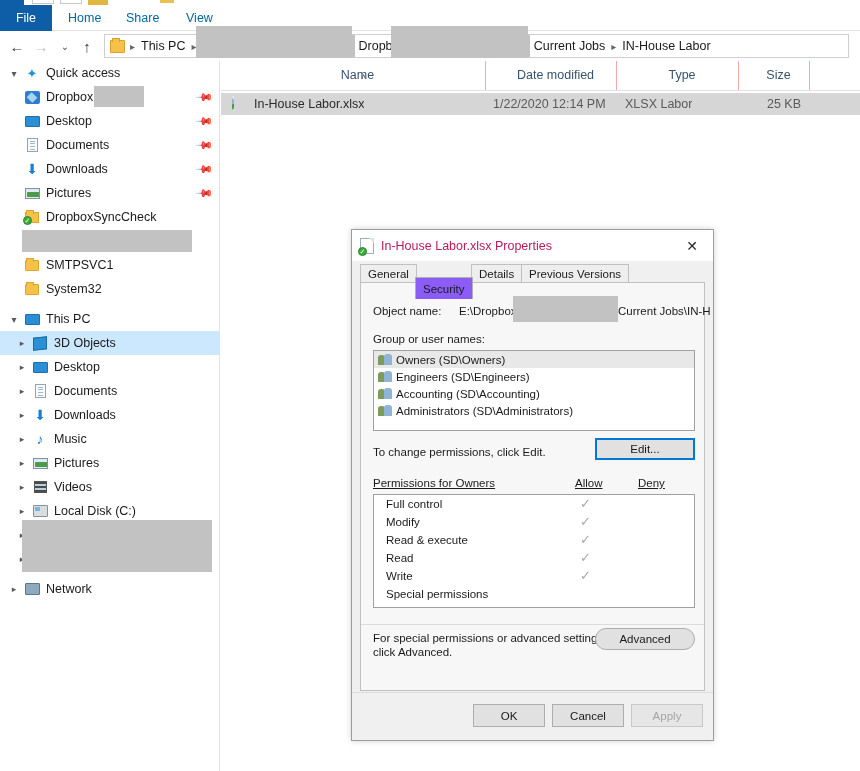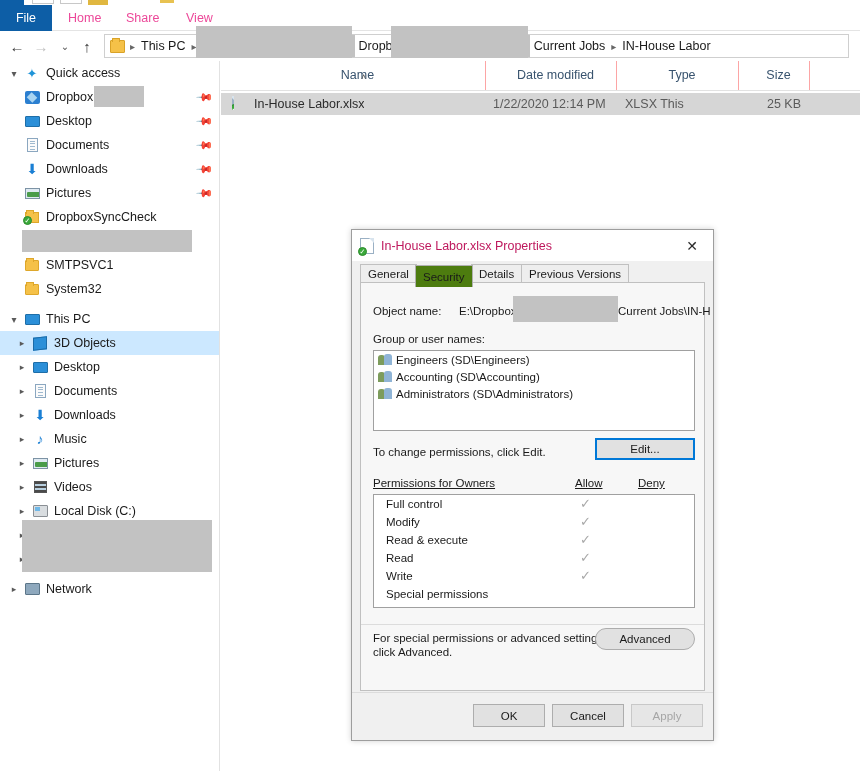--- a/index.html
+++ b/index.html
@@ -30,21 +30,21 @@
   .tb-yellow2 { position:absolute; left:160px; top:0; width:14px; height:3px; background:#e8c251; }
 
   
   .ribbon {
     position: absolute; left: 0; top: 5px; width: 860px; height: 26px;
     background: #ffffff;
     border-bottom: 1px solid #e4e4e4;
   }
   .tab {
     position: absolute; top: 0; height: 26px; line-height: 26px;
-    font-size: 12.5px; color: #ec4899; text-align: center; cursor: default;
+    font-size: 12.5px; color: #0369a1; text-align: center; cursor: default;
     padding: 0 10px;
   }
   .tab.file {
     left: 0; width: 52px; background: #0d5ea6; color: #ffffff;
   }
   .tab.home { left: 58px; }
   .tab.share { left: 116px; }
   .tab.view { left: 176px; }
 
   
@@ -259,22 +259,22 @@
     position: absolute; left: 0; top: 31px; width: 361px; height: 22px;
     padding-left: 8px;
   }
   .dlg-tab {
     position: absolute; top: 3px; height: 19px; line-height: 19px;
     font-size: 11.5px; color: #1a1a1a; padding: 0 7px;
     background: #eeeeee; border: 1px solid #c0c0c0; border-bottom: none;
     cursor: default; white-space: nowrap;
   }
   .dlg-tab.active {
-    top: 4px; height: 22px; line-height: 22px;
-    background: #4d7c0f; border-color: #b0b0b0; z-index: 2;
+    top: 16px; height: 22px; line-height: 22px;
+    background: #8b5cf6; border-color: #b0b0b0; z-index: 2;
   }
   .dlg-body {
     position: absolute; left: 8px; top: 52px; width: 345px; height: 409px;
     background: #f7f7f7; border: 1px solid #c0c0c0;
   }
   .dlg-label { position: absolute; font-size: 11.5px; color: #1a1a1a; white-space: nowrap; }
   .listbox {
     position: absolute; background: #ffffff; border: 1px solid #a0a0a0;
     overflow: hidden;
   }
@@ -534,21 +534,21 @@
       </div>
       <div class="col" style="left:265px;width:131px;">Date modified</div>
       <div class="col" style="left:396px;width:122px;">Type</div>
       <div class="col" style="left:518px;width:71px;">Size</div>
     </div>
     <div id="filelist-rows">
         <div class="row selected" style="top:32px;">
           <span class="cell" style="left:11px;top:3px;"><span class="file-icon"><span class="sync-badge">✓</span></span></span>
           <span class="cell" style="left:33px;">In-House Labor.xlsx</span>
           <span class="cell" style="left:272px;color:#5a5a5a;">1/22/2020 12:14 PM</span>
-          <span class="cell" style="left:404px;color:#5a5a5a;">XLSX This</span>
+          <span class="cell" style="left:404px;color:#5a5a5a;">XLSX Labor</span>
           <span class="cell" style="left:518px;width:62px;text-align:right;color:#5a5a5a;">25 KB</span>
         </div>
       </div>
   </div>
 
   <div class="dialog">
 
     <div class="dlg-title">
       <div class="dlg-icon">
         <span class="sync-badge">✓</span>
@@ -568,20 +568,24 @@
 
       <div class="dlg-label" style="left:12px;top:22px;">Object name:</div>
       <div class="dlg-label" style="left:98px;top:22px;">E:\Dropbox</div>
       <div style="position:absolute;left:152px;top:13px;width:105px;height:26px;background:#c2c2c2;"></div>
       <div class="dlg-label" style="left:257px;top:22px;">Current Jobs\IN-H</div>
 
       <div class="dlg-label" style="left:12px;top:50px;">Group or user names:</div>
 
       <div class="listbox" style="left:12px;top:67px;width:322px;height:81px;">
         <div id="group-rows">
+            <div class="lb-row selected">
+              <span class="grp-icon"></span>
+              <span>Owners (SD\Owners)</span>
+            </div>
             <div class="lb-row">
               <span class="grp-icon"></span>
               <span>Engineers (SD\Engineers)</span>
             </div>
             <div class="lb-row">
               <span class="grp-icon"></span>
               <span>Accounting (SD\Accounting)</span>
             </div>
             <div class="lb-row">
               <span class="grp-icon"></span>

